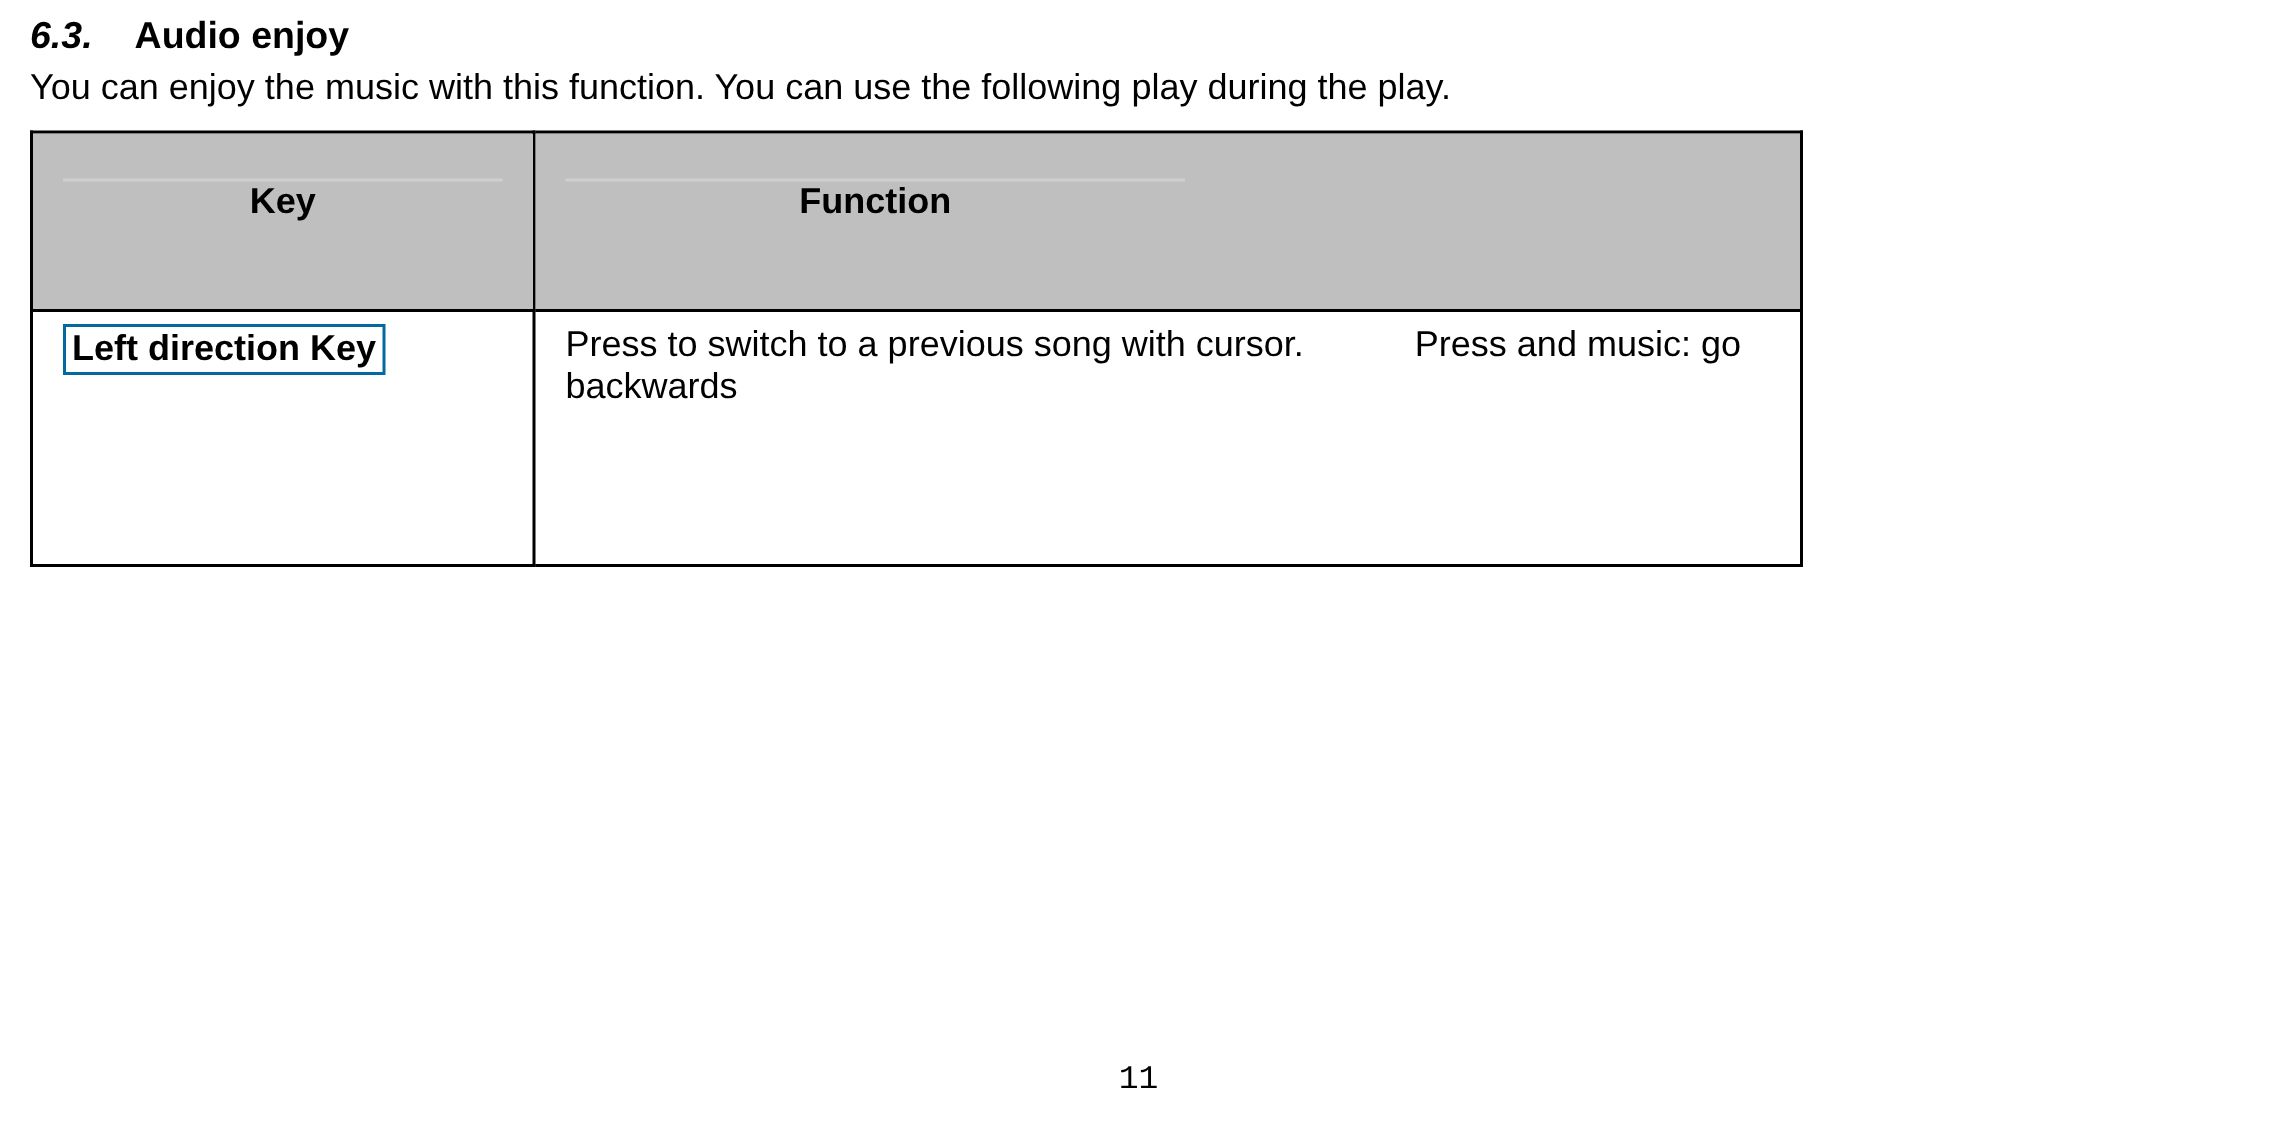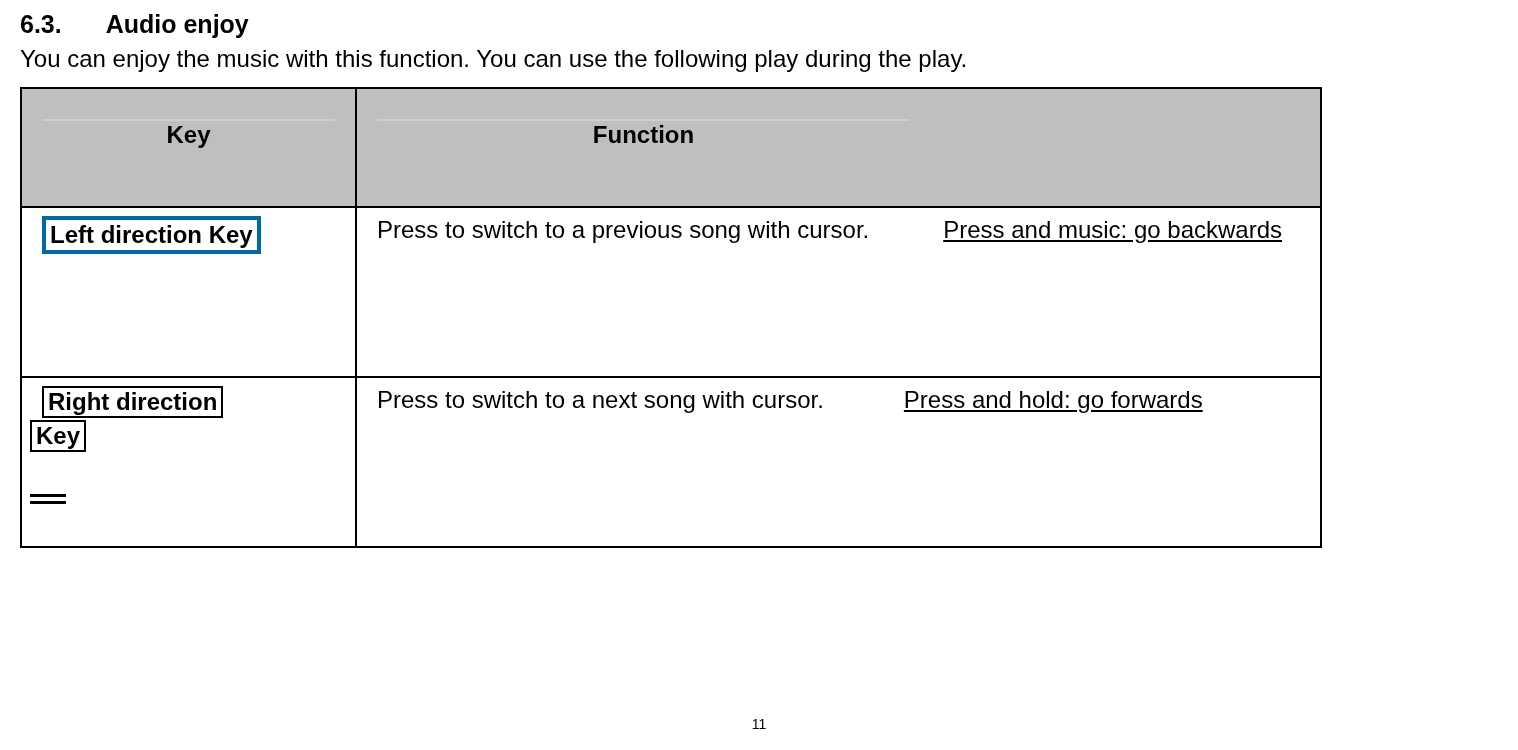--- a/index.html
+++ b/index.html
@@ -14,31 +14,31 @@
       padding: 10px 20px;
       color: #000;
       background: #fff;
     }
     .section-heading {
       font-weight: bold;
       font-size: 25px;
       margin-bottom: 6px;
     }
     .section-number {
-      margin-right: 44px;
+      margin-right: 28px;
+      font-style: italic;
     }
     .intro-text {
       font-size: 24px;
       margin-bottom: 14px;
     }
     table.key-table {
       border-collapse: collapse;
-      width: 1302px;
+      width: 1182px;
       table-layout: fixed;
-      text-decoration: underline;
     }
     table.key-table th,
     table.key-table td {
       border: 2px solid #000;
       vertical-align: top;
     }
     table.key-table th {
       background: #bfbfbf;
       font-weight: bold;
       font-size: 24px;
@@ -82,36 +82,37 @@
       font-size: 24px;
       padding: 8px 12px 8px 20px;
     }
     td.key-cell {
       padding-left: 28px;
     }
     td.func-cell {
       padding-left: 45px;
     }
     .boxed-key {
-      border: 4px solid #0369a1;
+      border: 2px solid #0369a1;
       padding: 0 4px;
       font-weight: bold;
       display: inline-block;
       line-height: 1.25;
     }
     .func-row {
       height: 170px;
     }
     .page-number {
       position: absolute;
       bottom: 18px;
       left: 0;
       right: 0;
       text-align: center;
-      font-size: 14px;
+      font-size: 22px;
+      font-family: Liberation Mono, monospace;
     }
     .func-segment1 {
       display: inline-block;
       margin-right: 74px;
     }
     .func-segment1.narrow {
       margin-right: 80px;
     }
     
     .right-key-wrap {
@@ -185,31 +186,16 @@
   </thead>
   <tbody>
     <tr class="func-row">
       <td class="key-cell">
         <span class="boxed-key">Left direction Key</span>
       </td>
       <td class="func-cell">
         <span class="func-segment1">Press to switch to a previous song with cursor.</span><span>Press and music: go backwards</span>
       </td>
     </tr>
-    <tr class="func-row">
-      <td class="key-cell">
-        <div class="right-key-wrap">
-          <span class="right-key-line1">Right direction</span>
-          <div class="right-key-line2-wrap">
-            <span class="right-key-line2">Key</span>
-          </div>
-          <div class="stray-underline"></div>
-          <div class="stray-underline2"></div>
-        </div>
-      </td>
-      <td class="func-cell">
-        <span class="func-segment1 narrow">Press to switch to a next song with cursor.</span><span>Press and hold: go forwards</span>
-      </td>
-    </tr>
   </tbody>
 </table>
 
 <div class="page-number">11</div>
 
 </body></html>

